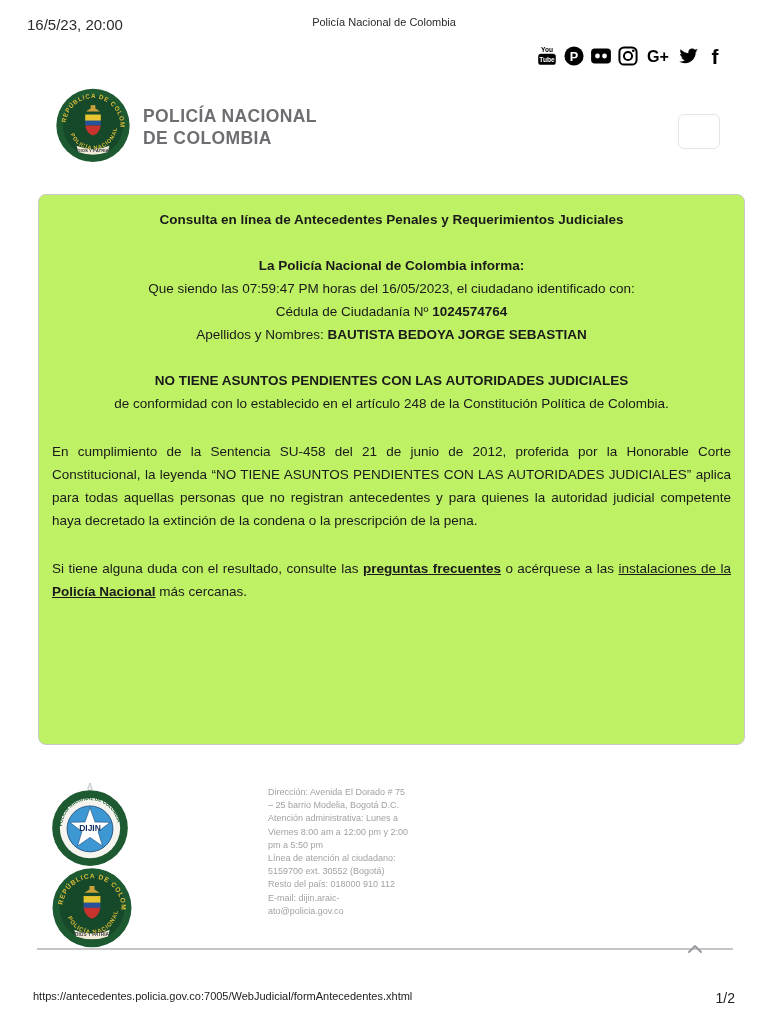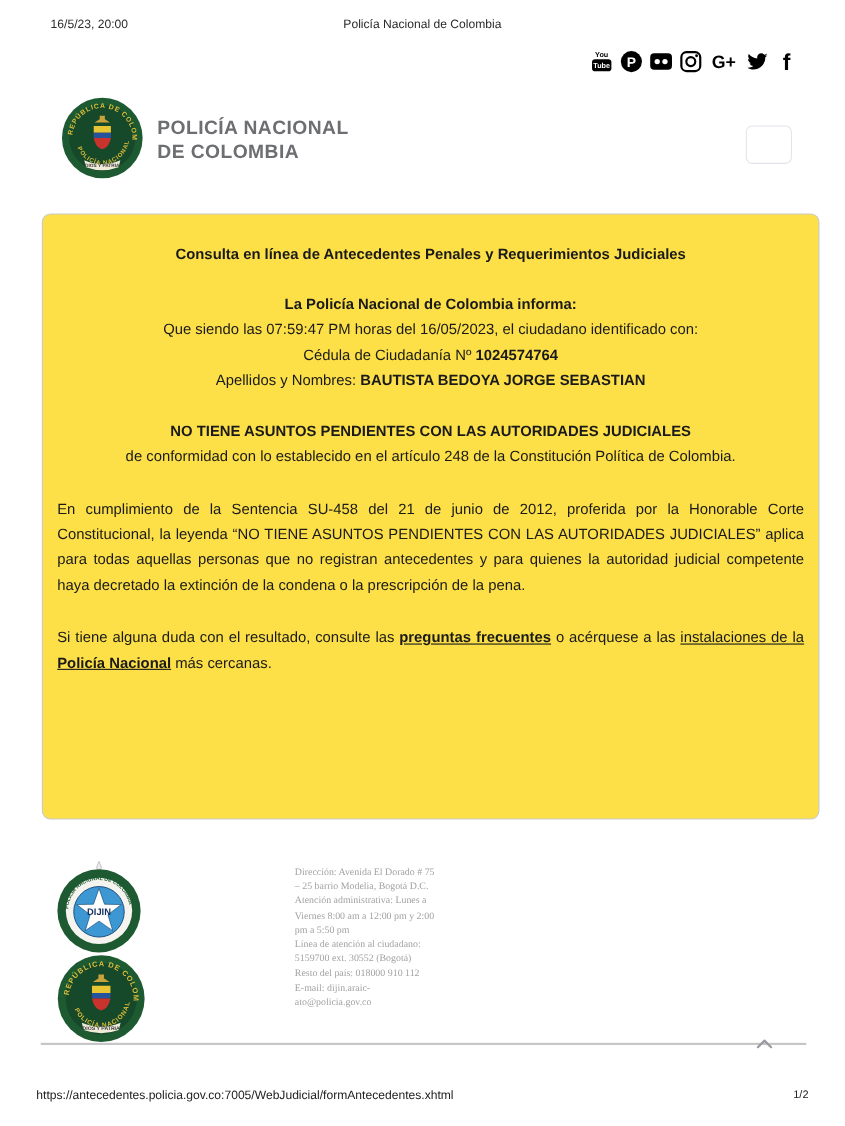--- a/index.html
+++ b/index.html
@@ -1,44 +1,44 @@
 <!DOCTYPE html>
 <html><head>
 <meta charset="utf-8">
 <style>
   html,body{margin:0;padding:0;}
   body{
     width:768px;height:1024px;position:relative;background:#ffffff;
     font-family:"Liberation Sans", sans-serif;color:#1a1a1a;overflow:hidden;
   }
-  .print-date{position:absolute;left:46px;top:16px;font-size:11px;color:#2b2b2b;}
+  .print-date{position:absolute;left:27px;top:16px;font-size:15px;color:#2b2b2b;}
   .print-title{position:absolute;left:0;right:0;top:16px;text-align:center;font-size:11px;color:#2b2b2b;}
   .social-row{position:absolute;left:536px;top:43px;width:190px;height:26px;display:flex;align-items:center;justify-content:space-between;}
   .social-row .icon{display:inline-flex;width:22px;height:22px;align-items:center;justify-content:center;cursor:pointer;}
   .brand{position:absolute;left:54px;top:88px;display:flex;align-items:center;}
   .brand-emblem{width:78px;height:78px;}
   .brand-text{margin-left:11px;font-size:17.5px;font-weight:bold;color:#6d6e71;letter-spacing:.4px;line-height:22px;}
   .img-placeholder{position:absolute;left:678px;top:114px;width:40px;height:33px;border:1px solid #e4e4ec;border-radius:6px;background:#fff;}
   .cert-box{
     position:absolute;left:38px;top:194px;width:707px;height:551px;box-sizing:border-box;
-    border:1px solid #c9c9c9;border-radius:8px;padding:24px 13px;font-size:13.5px;line-height:23px;background:#fde047;
+    border:1px solid #c9c9c9;border-radius:8px;padding:13px 13px;font-size:13.5px;line-height:23px;background:#bef264;
   }
   .c{text-align:center;}
   .b{font-weight:bold;}
   .spacer{height:23px;}
   .para{text-align:justify;margin:25px 0 0 0;}
   .faq-link{font-weight:bold;text-decoration:underline;color:inherit;cursor:pointer;}
   .inst-link{text-decoration:underline;color:inherit;cursor:pointer;}
-  .contact{position:absolute;left:268px;top:786px;width:150px;font-size:9px;line-height:13.2px;color:#a2a2a2;font-family:Liberation Serif, serif;}
+  .contact{position:absolute;left:268px;top:786px;width:150px;font-size:9px;line-height:13.2px;color:#a2a2a2;}
   .emblem-dijin{position:absolute;left:46px;top:783px;width:88px;height:85px;}
   .emblem-police-2{position:absolute;left:50px;top:867px;width:84px;height:85px;}
   .divider{position:absolute;left:37px;top:948px;width:696px;height:2px;background:#c6c6c6;}
   .scroll-top{position:absolute;left:686px;top:942px;width:18px;height:14px;cursor:pointer;}
   .footer-url{position:absolute;left:33px;top:990px;font-size:11px;color:#202124;}
-  .footer-page{position:absolute;right:33px;top:990px;font-size:10px;color:#202124;}
+  .footer-page{position:absolute;right:33px;top:990px;font-size:14px;color:#202124;}
   svg{display:block;}
 </style>
 </head>
 <body>
 
 <div class="print-date">16/5/23, 20:00</div>
 <div class="print-title">Policía Nacional de Colombia</div>
 
 <div class="social-row">
   <span class="icon">

